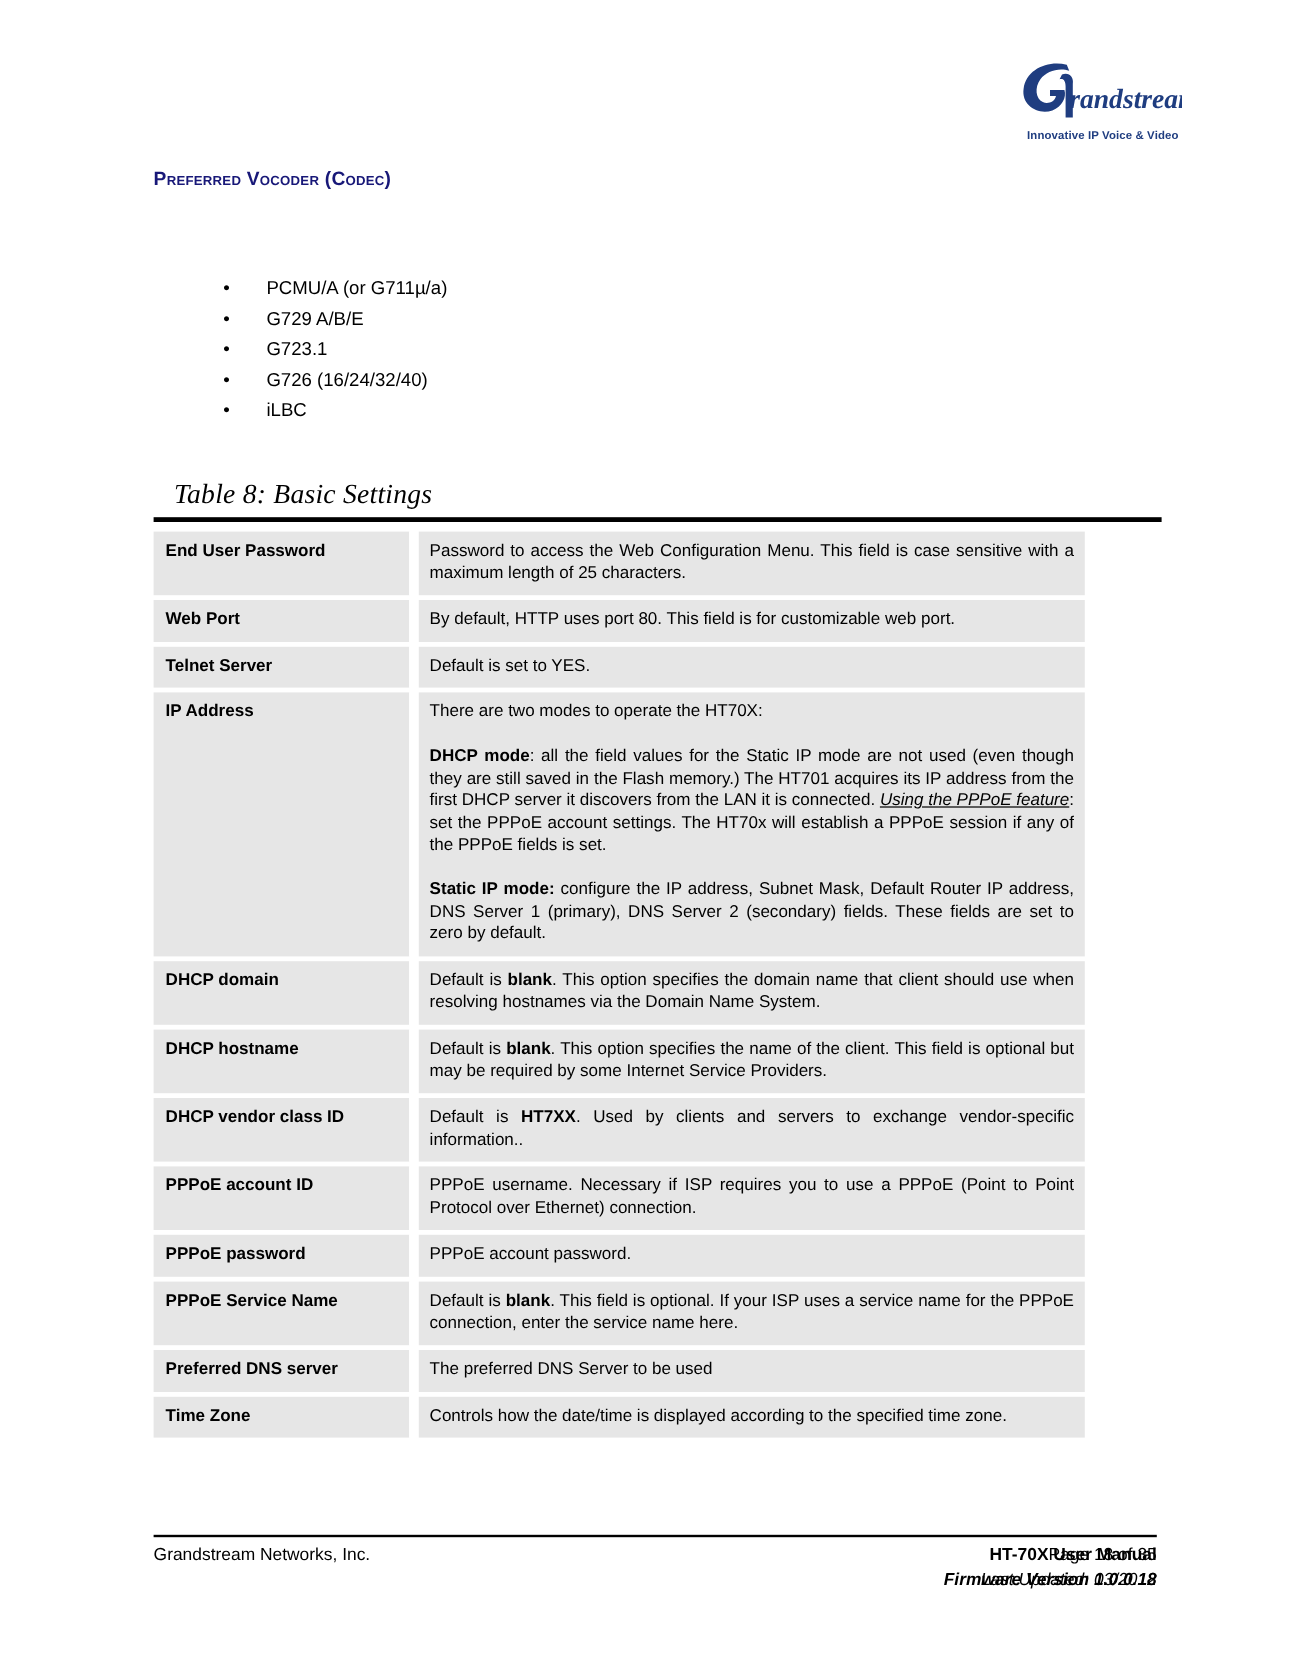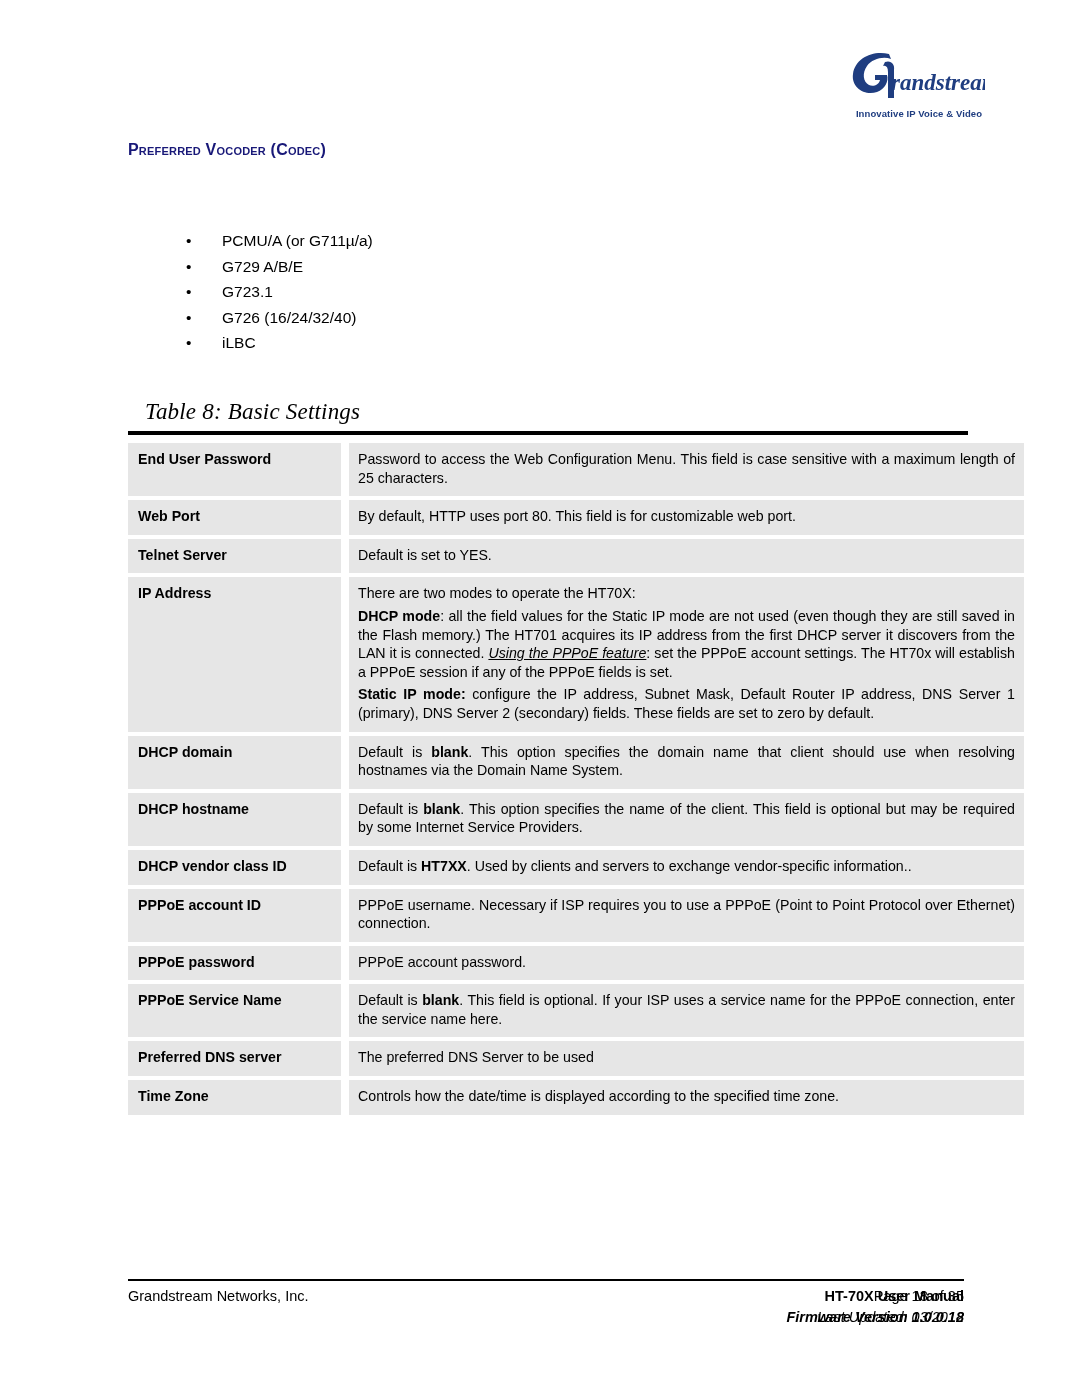--- a/index.html
+++ b/index.html
@@ -122,21 +122,21 @@
   }
   .table-top-rule {
     width: 840px;
     height: 4px;
     background: #000000;
     margin-bottom: 4px;
   }
   table.settings {
     border-collapse: separate;
     border-spacing: 0 4px;
-    width: 896px;
+    width: 776px;
     table-layout: fixed;
   }
   table.settings td {
     background: #e6e6e6;
     vertical-align: top;
     font-size: 14.2px;
     line-height: 18.6px;
     padding: 7px 9px 9px 9px;
   }
   table.settings td.k {
@@ -150,21 +150,21 @@
     padding: 0;
   }
   table.settings td.v {
     text-align: justify;
     text-justify: inter-word;
   }
   table.settings td.v p {
     margin: 0;
   }
   table.settings td.v p + p {
-    margin-top: 4px;
+    margin-top: 18px;
   }
   .u-underline-italic {
     font-style: italic;
     text-decoration: underline;
   }
   .b { font-weight: bold; }
 
   
   .footer {
     position: absolute;

